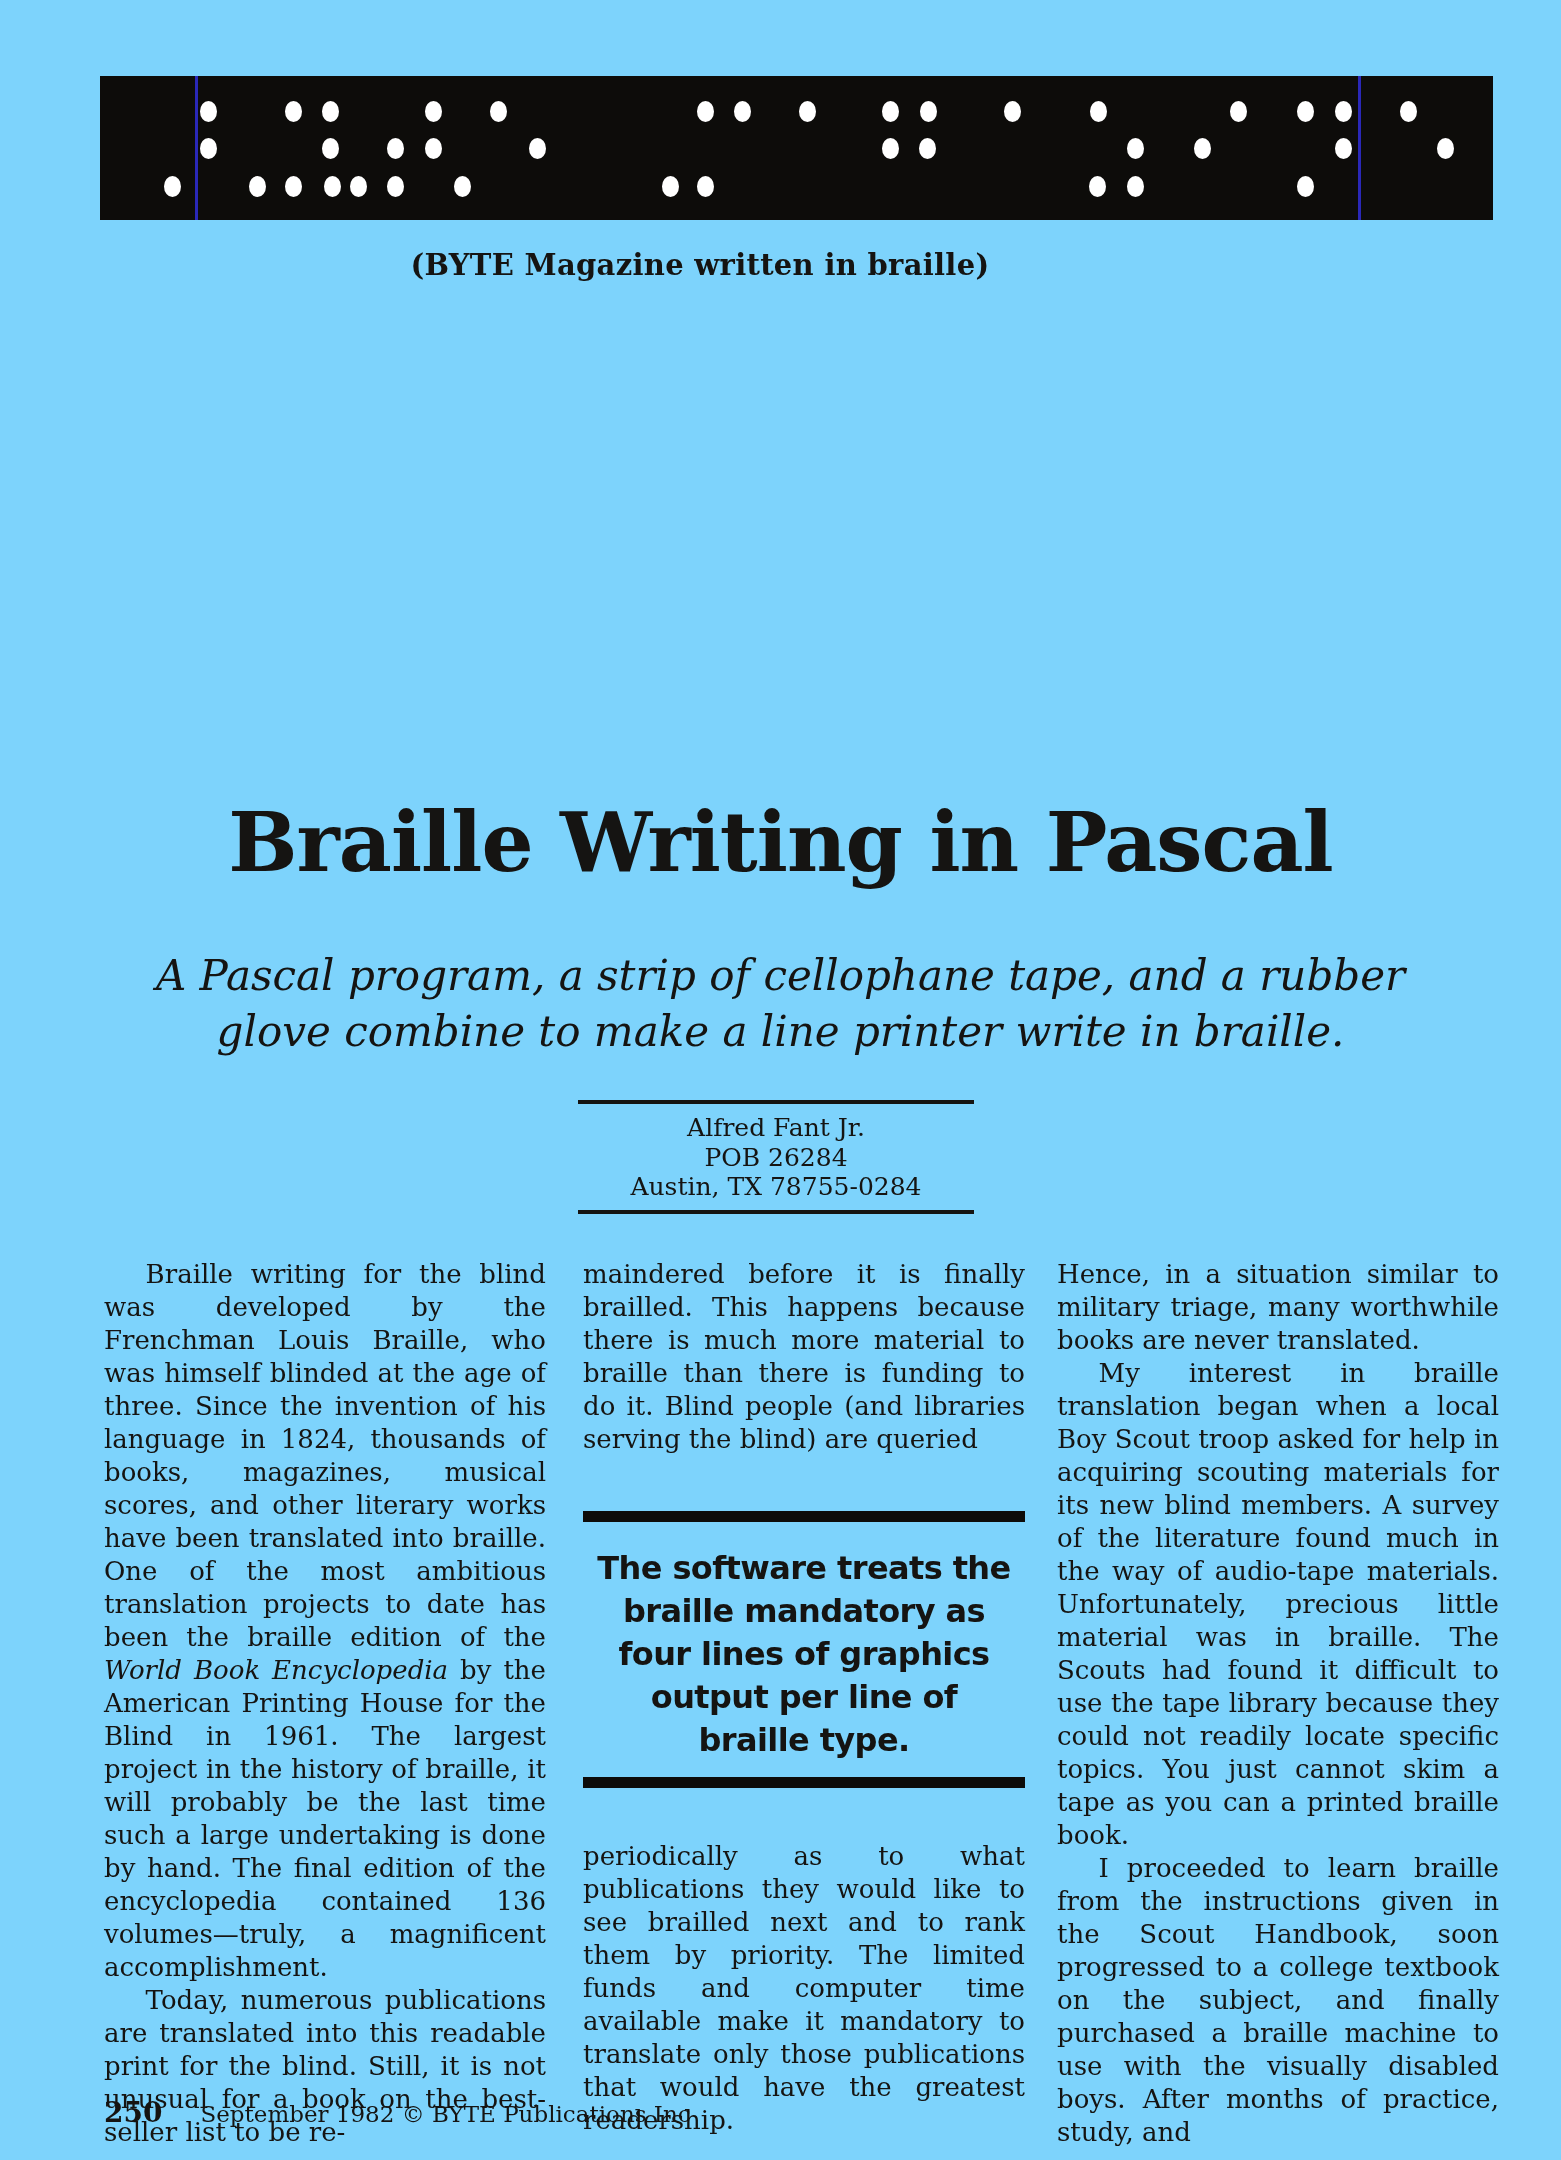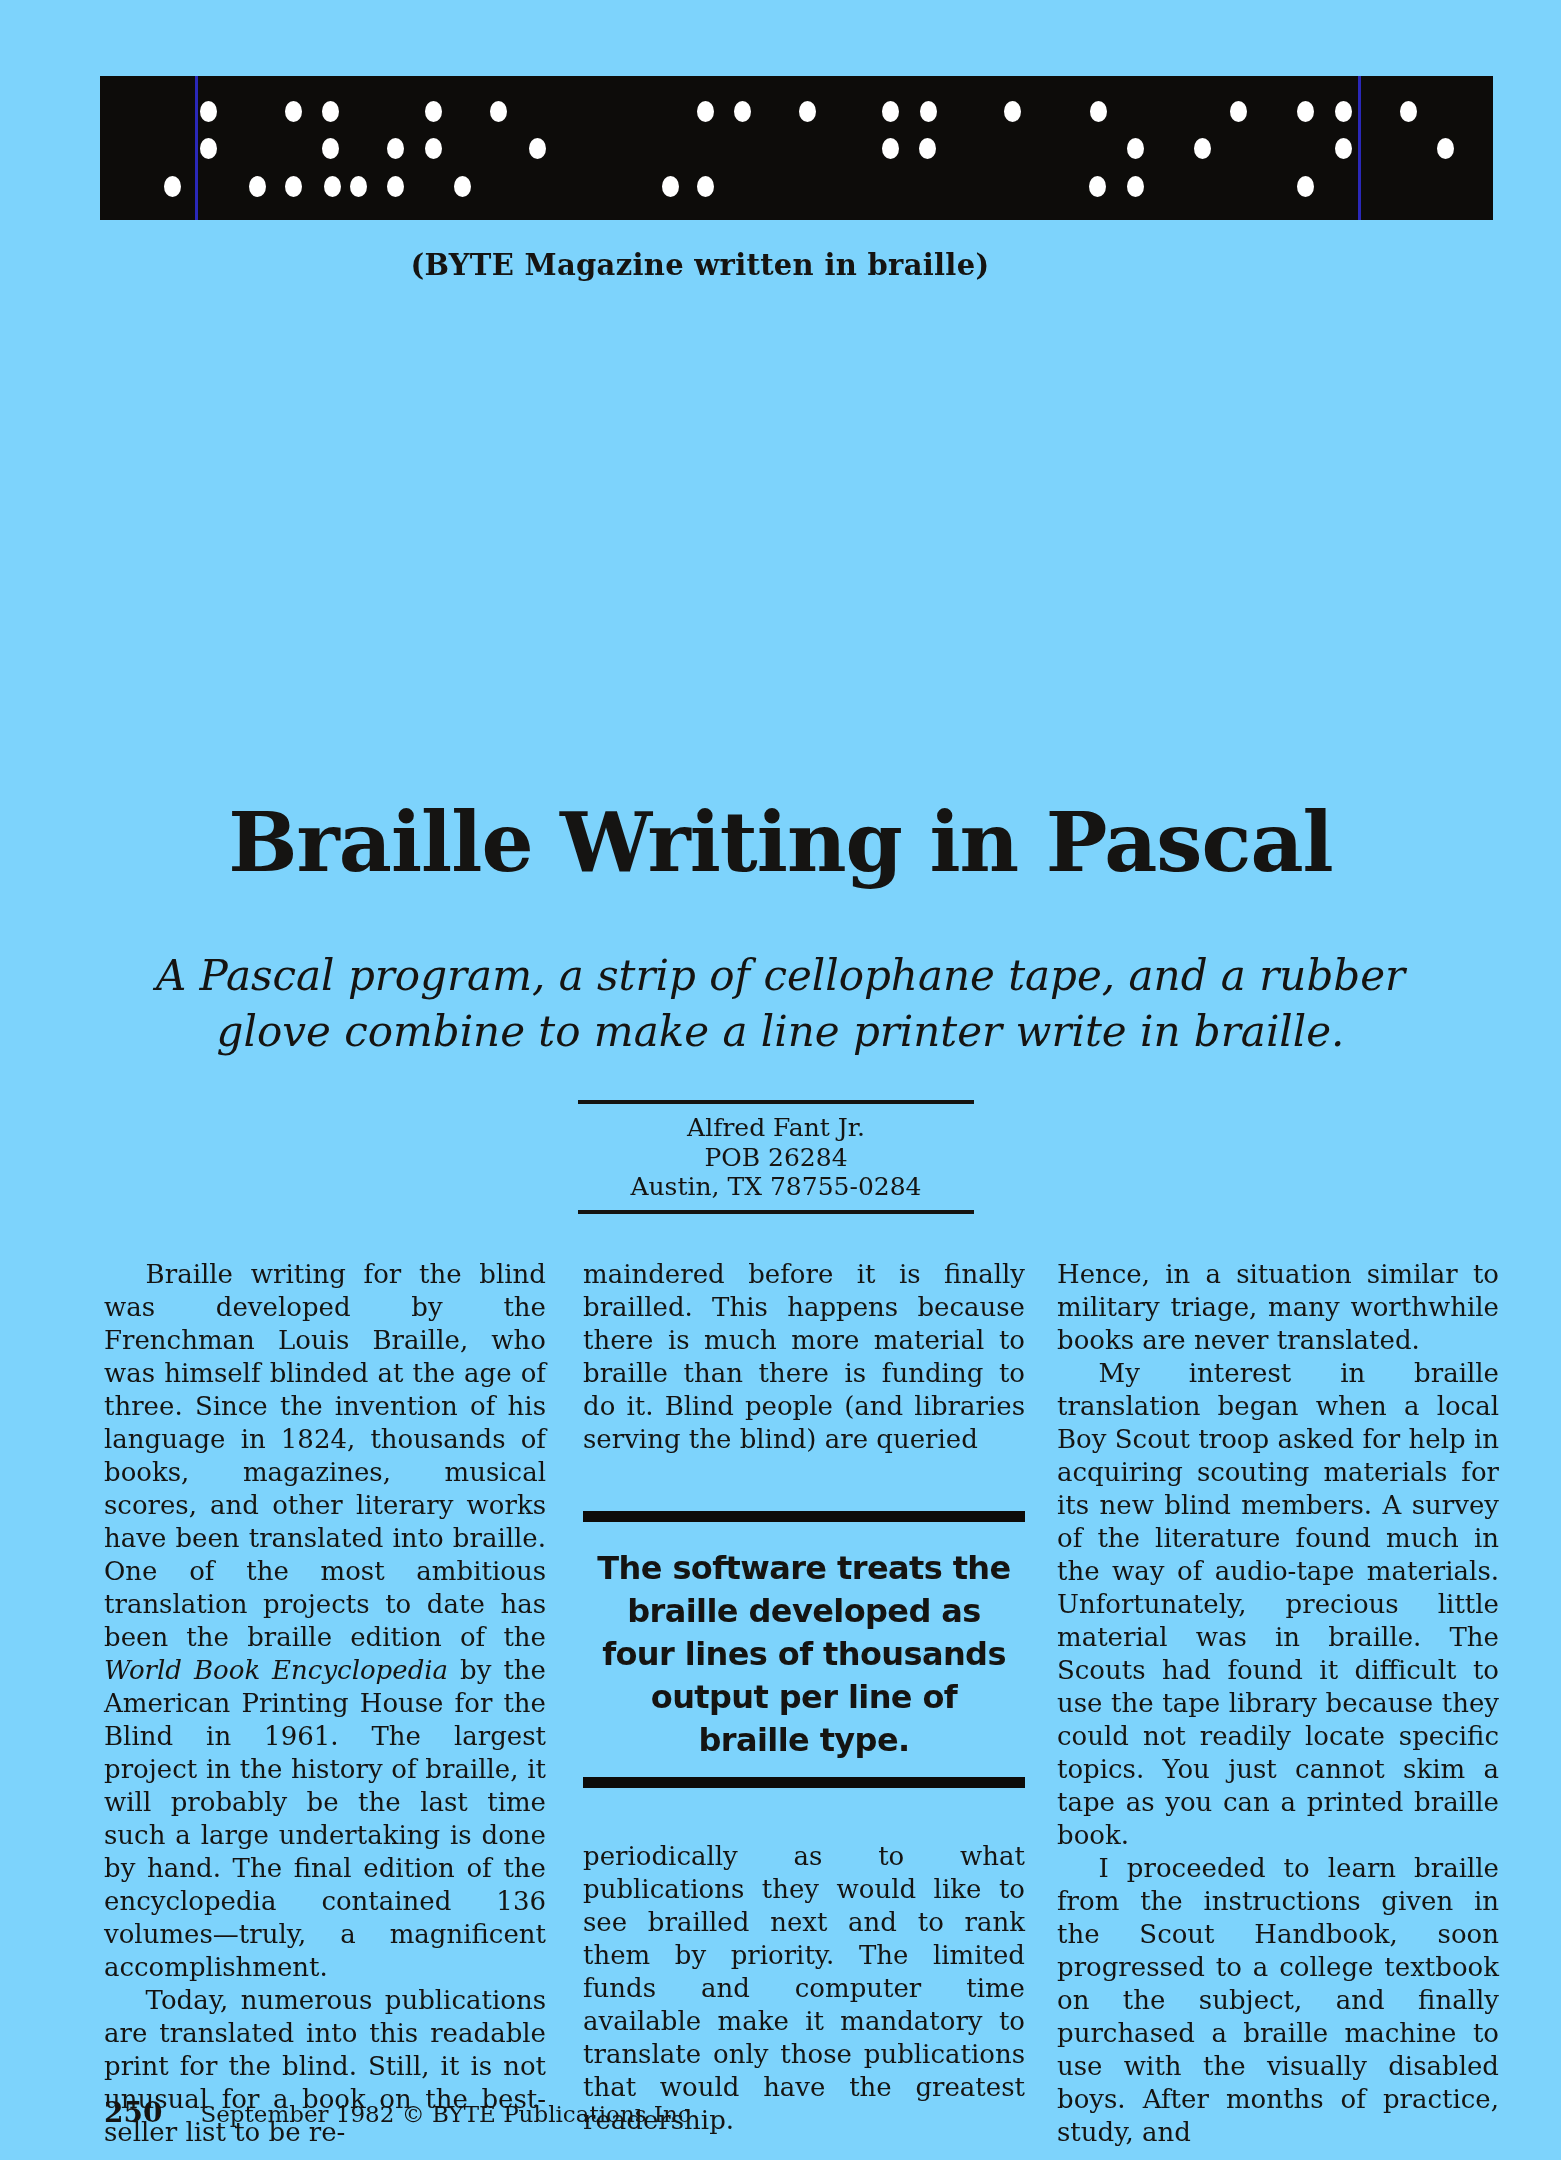--- a/index.html
+++ b/index.html
@@ -132,22 +132,22 @@
     <p class="indent"><span>Braille writing for the blind was developed by the Frenchman Louis Braille, who was himself blinded at the age of three. Since the invention of his language in 1824, thousands of books, magazines, musical scores, and other literary works have been translated into braille. One of the most ambitious translation projects to date has been the braille edition of the </span><span class="it">World Book Encyclopedia</span><span> by the American Printing House for the Blind in 1961. The largest project in the history of braille, it will probably be the last time such a large undertaking is done by hand. The final edition of the encyclopedia contained 136 volumes—truly, a magnificent accomplishment.</span></p>
     <p class="indent">Today, numerous publications are translated into this readable print for the blind. Still, it is not unusual for a book on the best-seller list to be re-</p>
   </div>
 
   <div class="col" id="col2">
     <p>maindered before it is finally brailled. This happens because there is much more material to braille than there is funding to do it. Blind people (and libraries serving the blind) are queried</p>
     <div class="pullquote">
       <div class="pq-rule"></div>
       <div class="pq-text">
         <div>The software treats the</div>
-        <div>braille developed as</div>
-        <div>four lines of thousands</div>
+        <div>braille mandatory as</div>
+        <div>four lines of graphics</div>
         <div>output per line of</div>
         <div>braille type.</div>
       </div>
       <div class="pq-rule"></div>
     </div>
     <p class="after-quote">periodically as to what publications they would like to see brailled next and to rank them by priority. The limited funds and computer time available make it mandatory to translate only those publications that would have the greatest readership.</p>
   </div>
 
   <div class="col" id="col3">
     <p>Hence, in a situation similar to military triage, many worthwhile books are never translated.</p>

